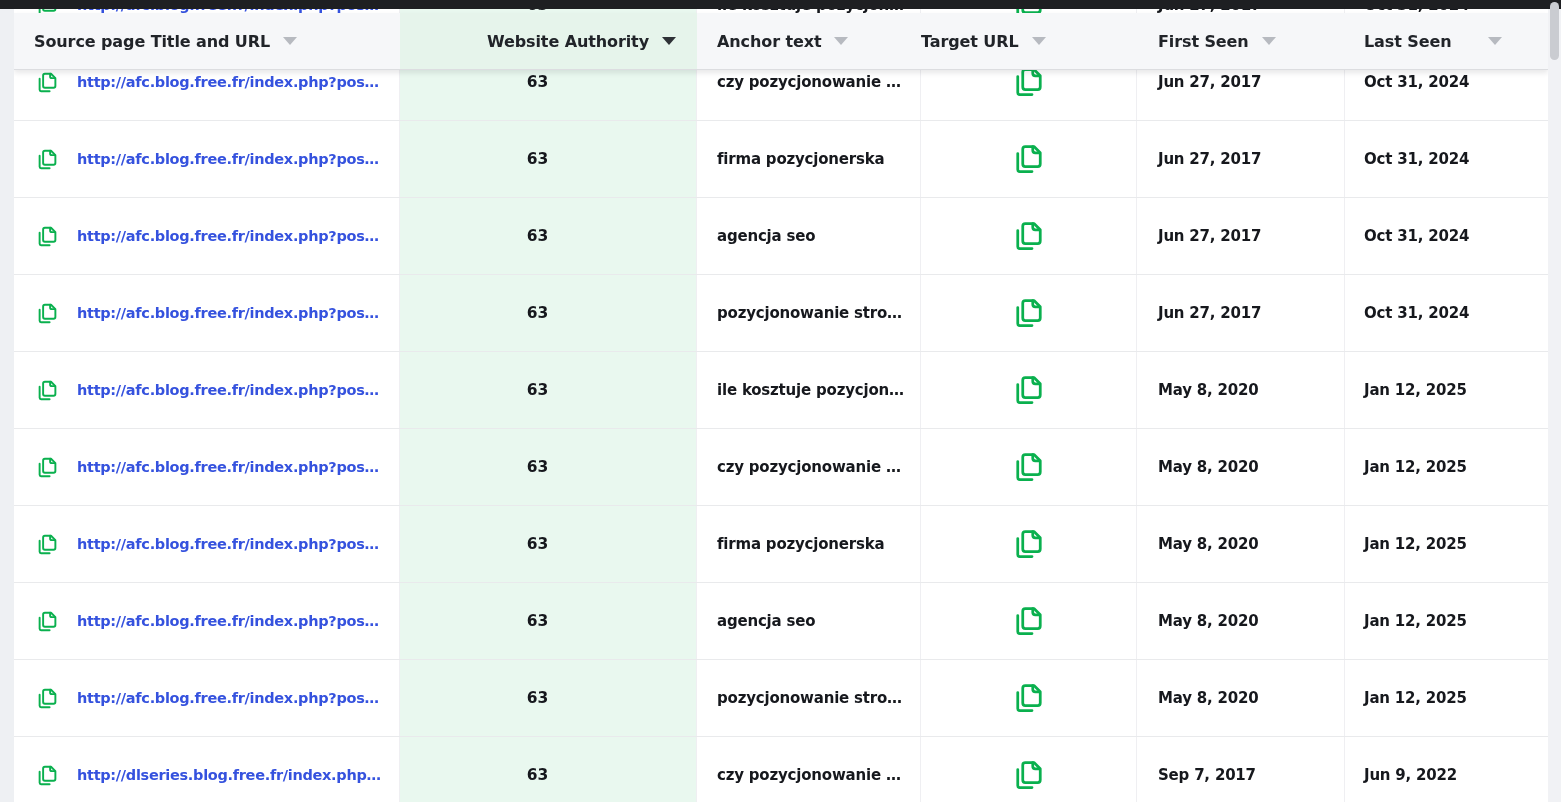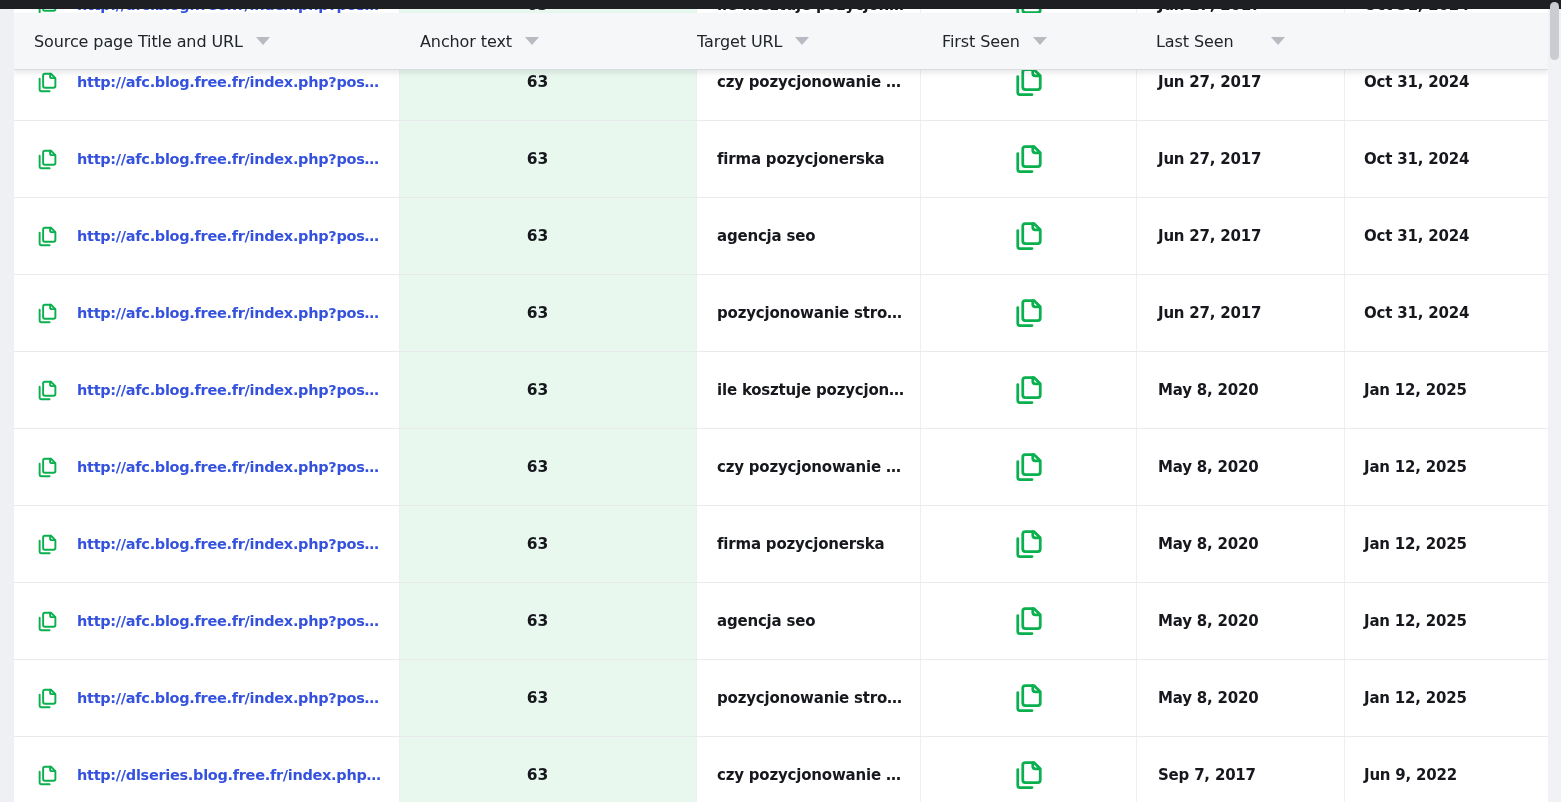--- a/index.html
+++ b/index.html
@@ -39,21 +39,21 @@
   .target-icon { display:inline-flex; cursor:pointer; }
 
   .header {
     position:absolute; left:0; top:13px; width:1534px; height:57px; z-index:5;
     display:grid; grid-template-columns:386px 297px 224px 216px 208px 203px;
     background:#f6f7f9; border-bottom:1px solid #dcdde0;
     box-shadow:0 3px 5px rgba(25,28,40,0.10);
   }
   .hcell {
     display:flex; align-items:center; font-size:16px; color:#212429;
-    letter-spacing:-0.1px; cursor:pointer; white-space:nowrap; overflow:hidden;
+    letter-spacing:-0.1px; cursor:pointer; white-space:nowrap; overflow:hidden;font-weight:bold;
   }
   .h1 { padding-left:20px; }
   .h2 { background:#e6f4eb; justify-content:flex-end; padding-right:21px; }
   .h3 { padding-left:20px; }
   .h4 { justify-content:flex-start; }
   .h5 { padding-left:21px; }
   .h6 { padding-left:19px;gap:24px; }
   .caret {
     width:0; height:0; margin-left:13px; flex:0 0 auto;
     border-left:7px solid transparent; border-right:7px solid transparent;
@@ -460,20 +460,24 @@
     <div class="cell c6">
       <span class="bold-val">Jun 9, 2022</span>
     </div>
   </div>
 </div>
 
     <div class="header">
       <div class="hcell h1">
         <span>Source page Title and URL</span>
         <span class="caret"></span>
+      </div>
+      <div class="hcell h2">
+        <span>Website Authority</span>
+        <span class="caret active"></span>
       </div>
       <div class="hcell h3">
         <span>Anchor text</span>
         <span class="caret"></span>
       </div>
       <div class="hcell h4">
         <span>Target URL</span>
         <span class="caret"></span>
       </div>
       <div class="hcell h5">

